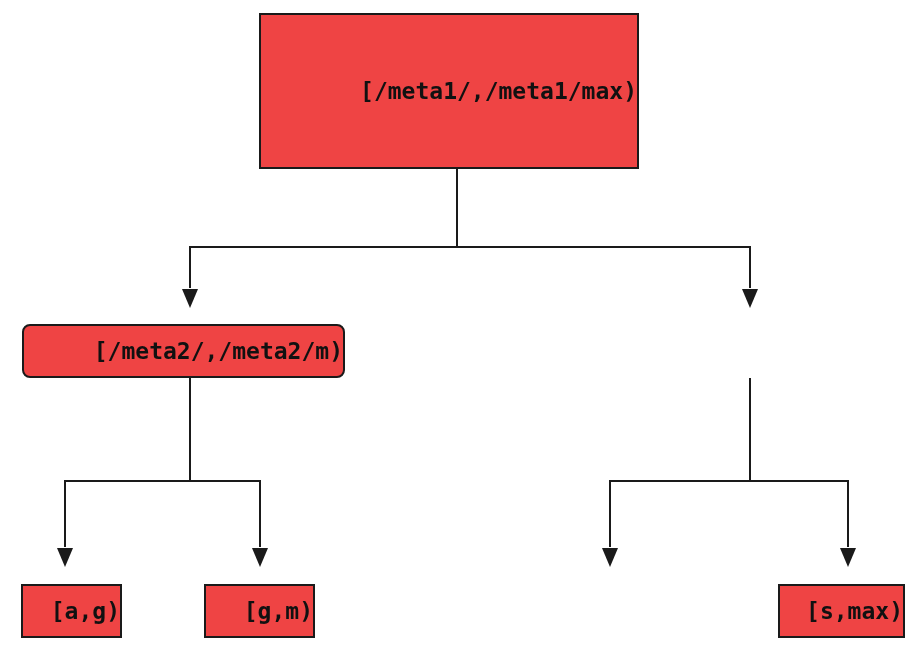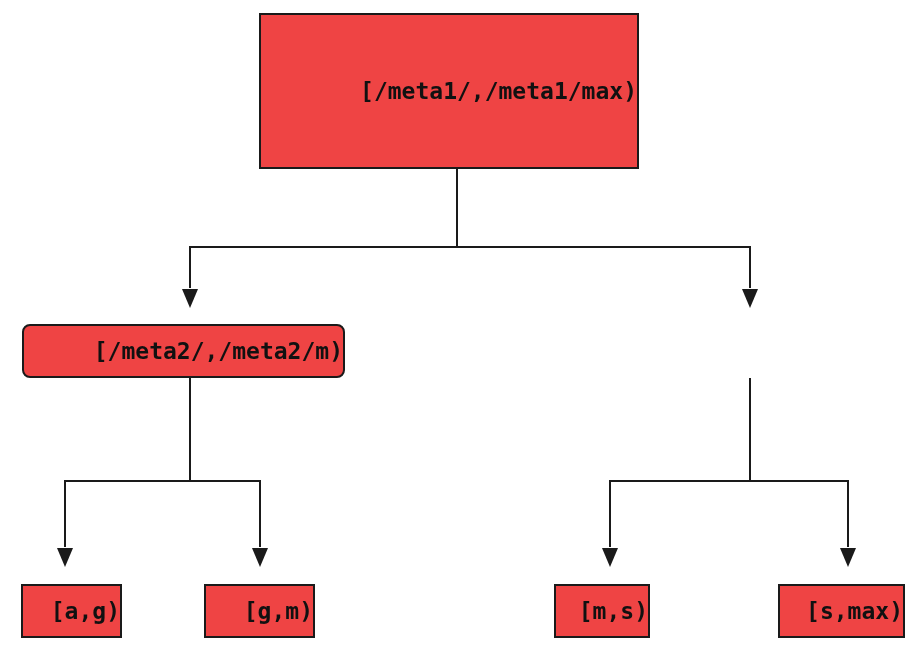--- a/index.html
+++ b/index.html
@@ -90,21 +90,18 @@
 
 
   <div class="node" id="node-ag">
     <span>[a,g)</span>
   </div>
 
   <div class="node" id="node-gm">
     <span>[g,m)</span>
   </div>
 
-  <div class="node" id="node-ms">
-    <span>[m,s)</span>
-  </div>
 
   <div class="node" id="node-smax">
     <span>[s,max)</span>
   </div>
 
 </div>
 
 </body></html>

